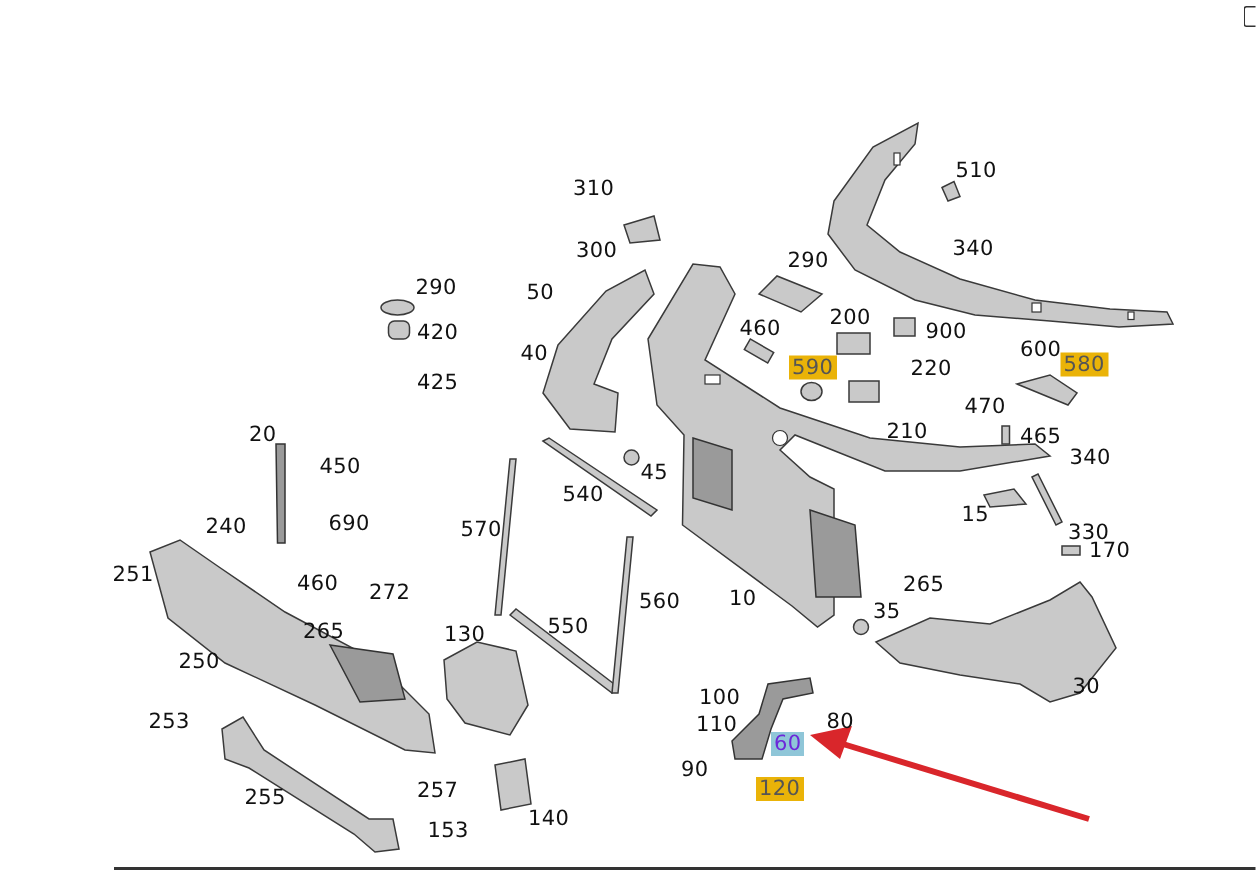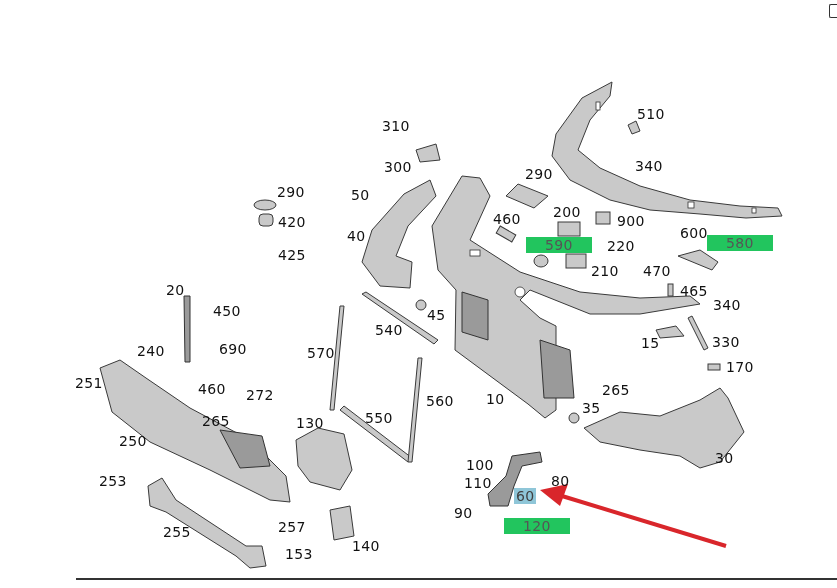--- a/index.html
+++ b/index.html
@@ -1,21 +1,21 @@
 <!DOCTYPE html>
 <html><head>
 <meta charset="utf-8">
 <style>
   html, body { margin:0; padding:0; background:#ffffff; }
   body { width:837px; height:588px; position:relative; overflow:hidden;
          font-family:"DejaVu Sans", sans-serif; }
   #canvas { position:absolute; left:0; top:0; width:837px; height:588px; }
   .lbl { position:absolute; font-size:14px; color:#111; line-height:16px; white-space:nowrap; letter-spacing:0.3px; }
-  .lbl.hl-gray { background:#22c55e; color:#555; padding:0 19px; }
-  .lbl.hl-blue { background:#8fc6d8; color:#404040; padding:0 2px; }
+  .lbl.hl-gray { background:#eab308; color:#555; padding:0 2px; }
+  .lbl.hl-blue { background:#8fc6d8; color:#6d28d9; padding:0 2px; }
   .corner-icon { position:absolute; left:829px; top:4px; width:9px; height:12px;
                  border:1.5px solid #333; border-right:none; border-radius:2px 0 0 2px; }
   .baseline { position:absolute; left:76px; top:578px; width:764px; height:2px; background:#333; }
   svg .part { fill:#c9c9c9; stroke:#3a3a3a; stroke-width:1; }
   svg .part-dark { fill:#9a9a9a; stroke:#333; stroke-width:1; }
   svg .hole { fill:#fff; stroke:#333; stroke-width:0.8; }
 </style>
 </head>
 <body>
 
@@ -150,27 +150,27 @@
 <div class="lbl" style="left:277px;top:184px">290</div>
 <div class="lbl" style="left:278px;top:214px">420</div>
 <div class="lbl" style="left:278px;top:247px">425</div>
 <div class="lbl" style="left:351px;top:187px">50</div>
 <div class="lbl" style="left:347px;top:228px">40</div>
 <div class="lbl" style="left:493px;top:211px">460</div>
 <div class="lbl" style="left:553px;top:204px">200</div>
 <div class="lbl" style="left:617px;top:213px">900</div>
 <div class="lbl hl-gray" style="left:526px;top:237px">590</div>
 <div class="lbl" style="left:607px;top:238px">220</div>
-<div class="lbl" style="left:591px;top:263px">210</div>
+<div class="lbl" style="left:591px;top:280px">210</div>
 <div class="lbl" style="left:680px;top:225px">600</div>
 <div class="lbl hl-gray" style="left:707px;top:235px">580</div>
 <div class="lbl" style="left:643px;top:263px">470</div>
 <div class="lbl" style="left:680px;top:283px">465</div>
 <div class="lbl" style="left:713px;top:297px">340</div>
-<div class="lbl" style="left:712px;top:334px">330</div>
+<div class="lbl" style="left:712px;top:347px">330</div>
 <div class="lbl" style="left:641px;top:335px">15</div>
 <div class="lbl" style="left:726px;top:359px">170</div>
 <div class="lbl" style="left:166px;top:282px">20</div>
 <div class="lbl" style="left:213px;top:303px">450</div>
 <div class="lbl" style="left:219px;top:341px">690</div>
 <div class="lbl" style="left:137px;top:343px">240</div>
 <div class="lbl" style="left:75px;top:375px">251</div>
 <div class="lbl" style="left:198px;top:381px">460</div>
 <div class="lbl" style="left:246px;top:387px">272</div>
 <div class="lbl" style="left:375px;top:322px">540</div>

